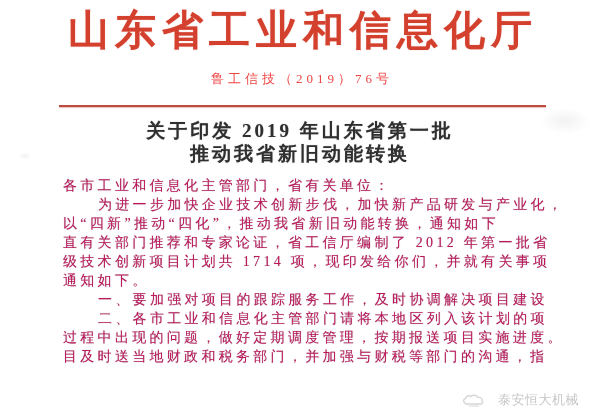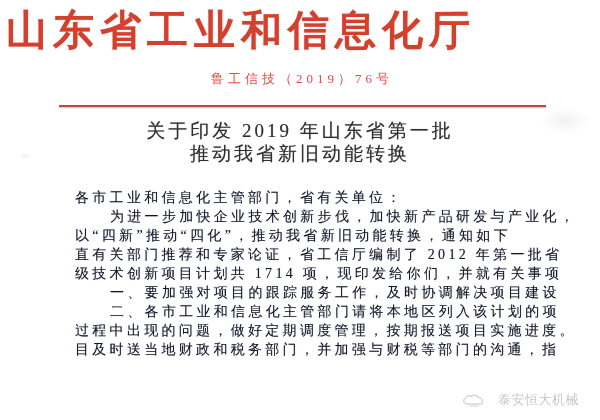--- a/index.html
+++ b/index.html
@@ -8,20 +8,21 @@
     width: 600px;
     height: 420px;
     background: #ffffff;
     overflow: hidden;
     font-family: "Liberation Serif", "DejaVu Serif", serif;
   }
   .agency {
     position: absolute;
     top: 3px; left: 0;
     width: 100%;
+    text-align: center;
     font-size: 41px;
     font-weight: bold;
     color: #d4402e;
     letter-spacing: 6px;
     text-indent: 6px;
     white-space: nowrap;
     text-shadow: 0 0 1px rgba(212,64,46,.55);
   }
   .docnum {
     position: absolute;
@@ -40,38 +41,37 @@
     width: 487px; height: 2px;
     background: #bf4a3e;
     box-shadow: 0 1px 1px rgba(191,74,62,.35);
   }
   .title {
     position: absolute;
     top: 119px; left: 0;
     width: 100%;
     text-align: center;
     font-size: 19px;
-    font-weight: normal;
+    font-weight: bold;
     color: #2f2f2f;
     letter-spacing: 3px;
     line-height: 23px;
     text-shadow: 0 0 1px rgba(47,47,47,.45);
     white-space: nowrap;
   }
   .body-text {
     position: absolute;
-    top: 188px; left: 63px;
+    top: 176px; left: 63px;
     width: 486px;
     font-size: 14px;
-    color: #0f172a;
+    color: #be185d;
     letter-spacing: 3.3px;
     line-height: 19px;
     white-space: nowrap;
     text-shadow: 0 0 1px rgba(58,58,58,.4);
-    margin-left: 12px;
   }
   .bl { height: 19px; }
   .bl.indent { padding-left: 35px; }
   .watermark {
     position: absolute;
     left: 462px; top: 391px;
     display: flex;
     align-items: center;
     gap: 12px;
     color: #c7c7c7;
@@ -102,20 +102,21 @@
     <div>关于印发 2019 年山东省第一批</div>
     <div>推动我省新旧动能转换</div>
   </div>
 
   <div class="body-text">
     <div class="bl">各市工业和信息化主管部门，省有关单位：</div>
     <div class="bl indent">为进一步加快企业技术创新步伐，加快新产品研发与产业化，</div>
     <div class="bl">以“四新”推动“四化”，推动我省新旧动能转换，通知如下</div>
     <div class="bl">直有关部门推荐和专家论证，省工信厅编制了 2012 年第一批省</div>
     <div class="bl">级技术创新项目计划共 1714 项，现印发给你们，并就有关事项</div>
+    <div class="bl">通知如下。</div>
     <div class="bl indent">一、要加强对项目的跟踪服务工作，及时协调解决项目建设</div>
     <div class="bl indent">二、各市工业和信息化主管部门请将本地区列入该计划的项</div>
     <div class="bl">过程中出现的问题，做好定期调度管理，按期报送项目实施进度。</div>
     <div class="bl">目及时送当地财政和税务部门，并加强与财税等部门的沟通，指</div>
   </div>
 
   <div class="watermark">
     <span class="wicon">
       <svg width="24" height="14" viewBox="0 0 24 14">
         <path d="M3 10 C1 9 1 6 3.5 5.5 C4 3 7 2 9 3.5 C11 1.5 15 2 16 4.5 C19 4 21 6 20 8.5 C21 9 21 11 19 11 L6 11 C4.5 11.5 3.5 11 3 10 Z" fill="none" stroke="#d6d6d6" stroke-width="1.4"></path>

